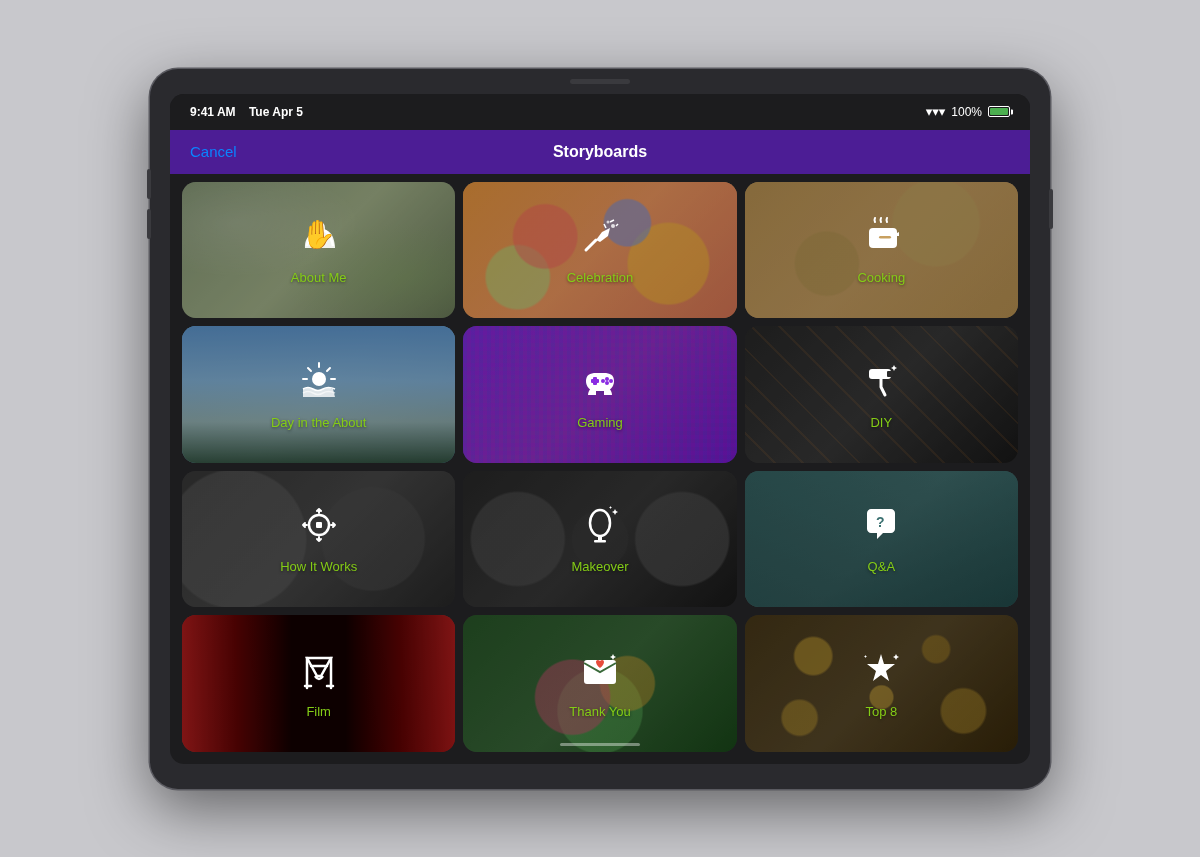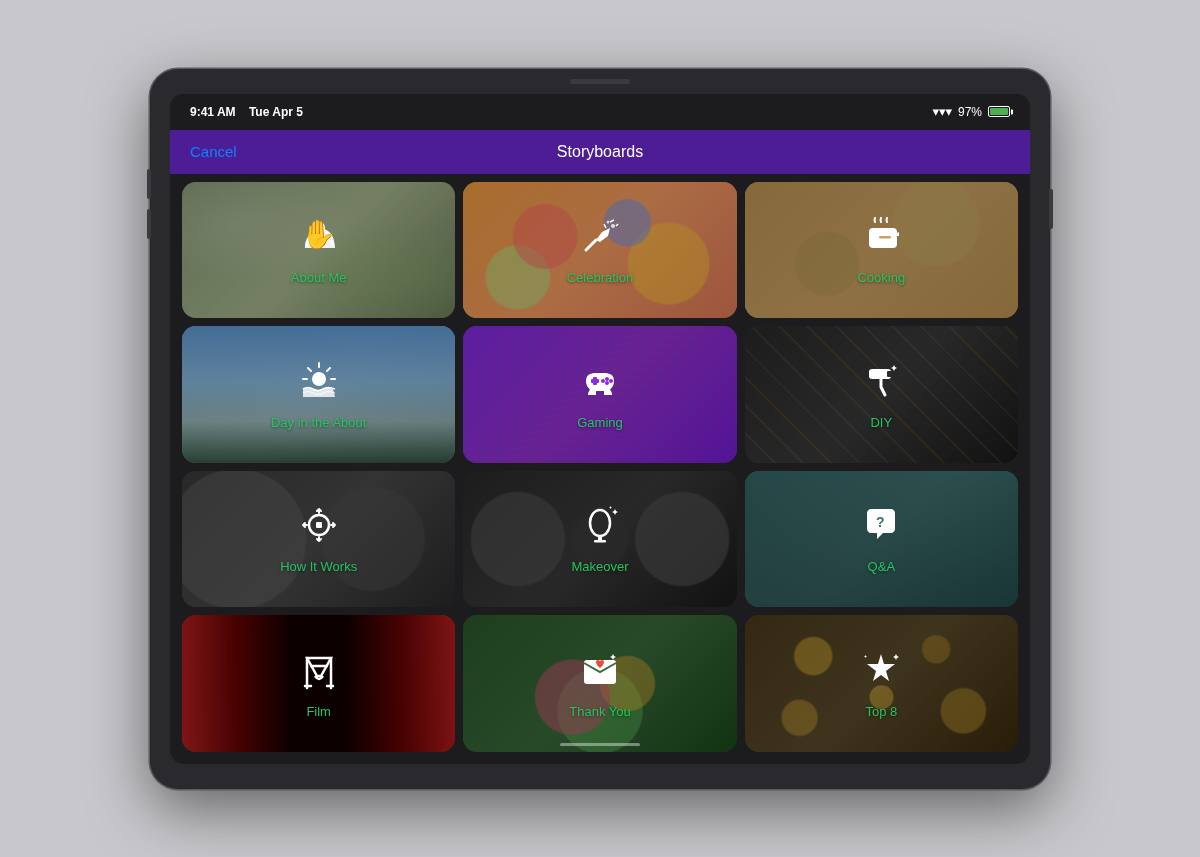--- a/index.html
+++ b/index.html
@@ -142,21 +142,21 @@
     .nav-cancel {
       position: absolute;
       left: 20px;
       color: #0a84ff;
       font-size: 15px;
       cursor: pointer;
     }
     .nav-title {
       color: #fff;
       font-size: 16px;
-      font-weight: 400;
+      font-weight: 700;
     }
 
     
     .grid-container {
       flex: 1;
       padding: 8px 12px 12px;
       display: grid;
       grid-template-columns: repeat(3, 1fr);
       grid-template-rows: repeat(4, 1fr);
       gap: 8px;
@@ -197,21 +197,21 @@
       gap: 6px;
     }
 
     .grid-icon {
       font-size: 36px;
       color: #fff;
       line-height: 1;
     }
 
     .grid-label {
-      color: #22c55e;
+      color: #84cc16;
       font-size: 13px;
       font-weight: 500;
       text-align: center;
       text-shadow: 0 1px 3px rgba(0,0,0,0.5);
     }
 
     
     .bg-about-me {
       background: linear-gradient(135deg, #8b9e7a 0%, #a8b88e 50%, #6d7d5c 100%);
     }
@@ -414,21 +414,21 @@
   <div class="ipad-screen">
 
     <div class="status-bar">
       <div class="status-left">
         <span>9:41 AM</span>
         &nbsp;&nbsp;
         <span>Tue Apr 5</span>
       </div>
       <div class="status-right">
         <span class="wifi-icon">▾▾▾</span>
-        <span>97%</span>
+        <span>100%</span>
         <span class="battery-bar">
           <span class="battery-fill"></span>
         </span>
       </div>
     </div>
 
     <div class="nav-bar">
       <span class="nav-cancel">Cancel</span>
       <span class="nav-title">Storyboards</span>
     </div>

